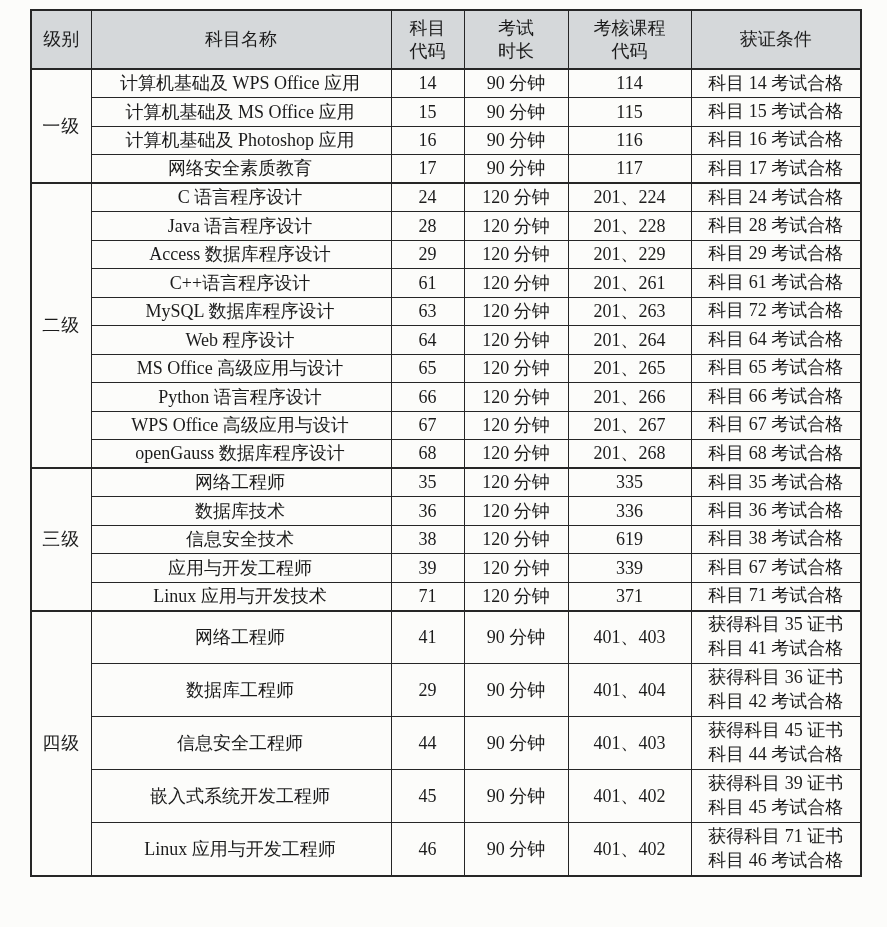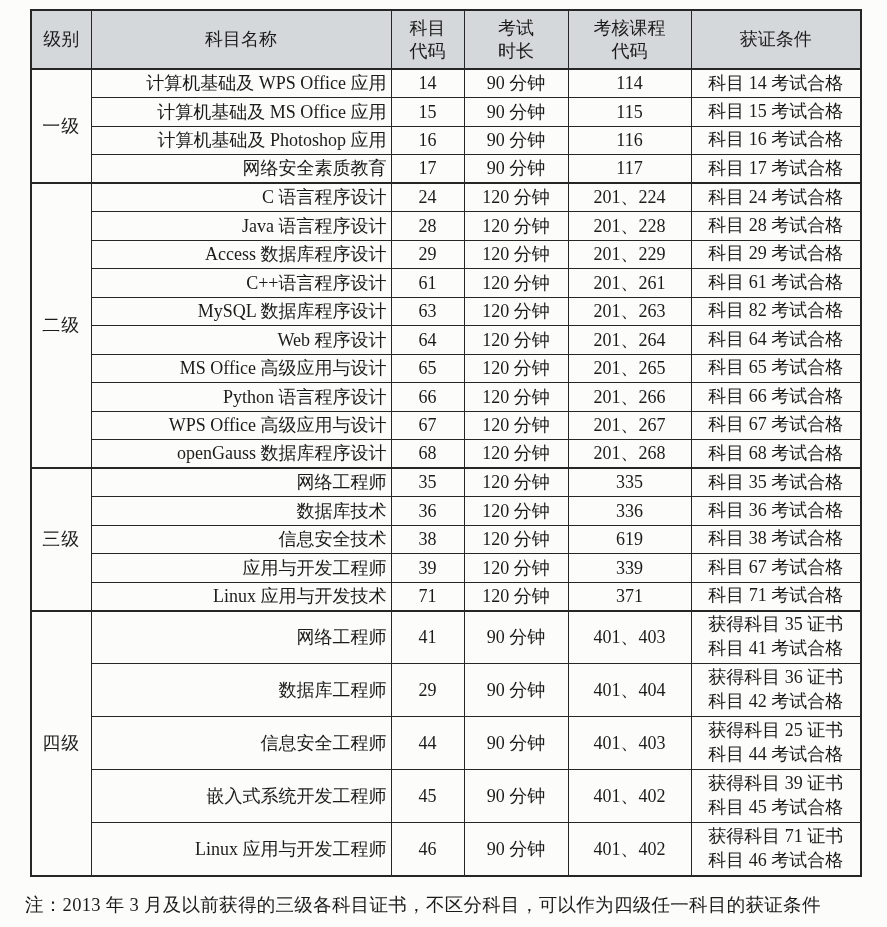--- a/index.html
+++ b/index.html
@@ -48,21 +48,21 @@
   .exam-table tbody tr {
     height: 28.5px;
   }
   .exam-table tbody tr.tall {
     height: 53px;
   }
   .exam-table tbody tr.group-top > td {
     border-top: 2.3px solid var(--border-col, #262626);
   }
   .exam-table td.name-cell {
-    text-align: right;
+    text-align: center;
     padding-left: 2px;
     padding-right: 4px;
     margin-left: 36px;
   }
   .exam-table td.level-cell {
     letter-spacing: 1px;
   }
   .exam-table td.cert-cell div {
     line-height: 1.33;
   }
@@ -183,21 +183,21 @@
           <td class="cert-cell">
             <div>科目 61 考试合格</div>
           </td>
         </tr>
         <tr>
           <td class="name-cell">MySQL 数据库程序设计</td>
           <td>63</td>
           <td>120 分钟</td>
           <td>201、263</td>
           <td class="cert-cell">
-            <div>科目 82 考试合格</div>
+            <div>科目 72 考试合格</div>
           </td>
         </tr>
         <tr>
           <td class="name-cell">Web 程序设计</td>
           <td>64</td>
           <td>120 分钟</td>
           <td>201、264</td>
           <td class="cert-cell">
             <div>科目 64 考试合格</div>
           </td>
@@ -304,21 +304,21 @@
             <div>获得科目 36 证书</div>
             <div>科目 42 考试合格</div>
           </td>
         </tr>
         <tr class="tall">
           <td class="name-cell">信息安全工程师</td>
           <td>44</td>
           <td>90 分钟</td>
           <td>401、403</td>
           <td class="cert-cell">
-            <div>获得科目 25 证书</div>
+            <div>获得科目 45 证书</div>
             <div>科目 44 考试合格</div>
           </td>
         </tr>
         <tr class="tall">
           <td class="name-cell">嵌入式系统开发工程师</td>
           <td>45</td>
           <td>90 分钟</td>
           <td>401、402</td>
           <td class="cert-cell">
             <div>获得科目 39 证书</div>
@@ -331,15 +331,14 @@
           <td>90 分钟</td>
           <td>401、402</td>
           <td class="cert-cell">
             <div>获得科目 71 证书</div>
             <div>科目 46 考试合格</div>
           </td>
         </tr>
       </tbody>
   </table>
 
-  <div class="note">注：2013 年 3 月及以前获得的三级各科目证书，不区分科目，可以作为四级任一科目的获证条件</div>
 
 </div>
 
 </body></html>

